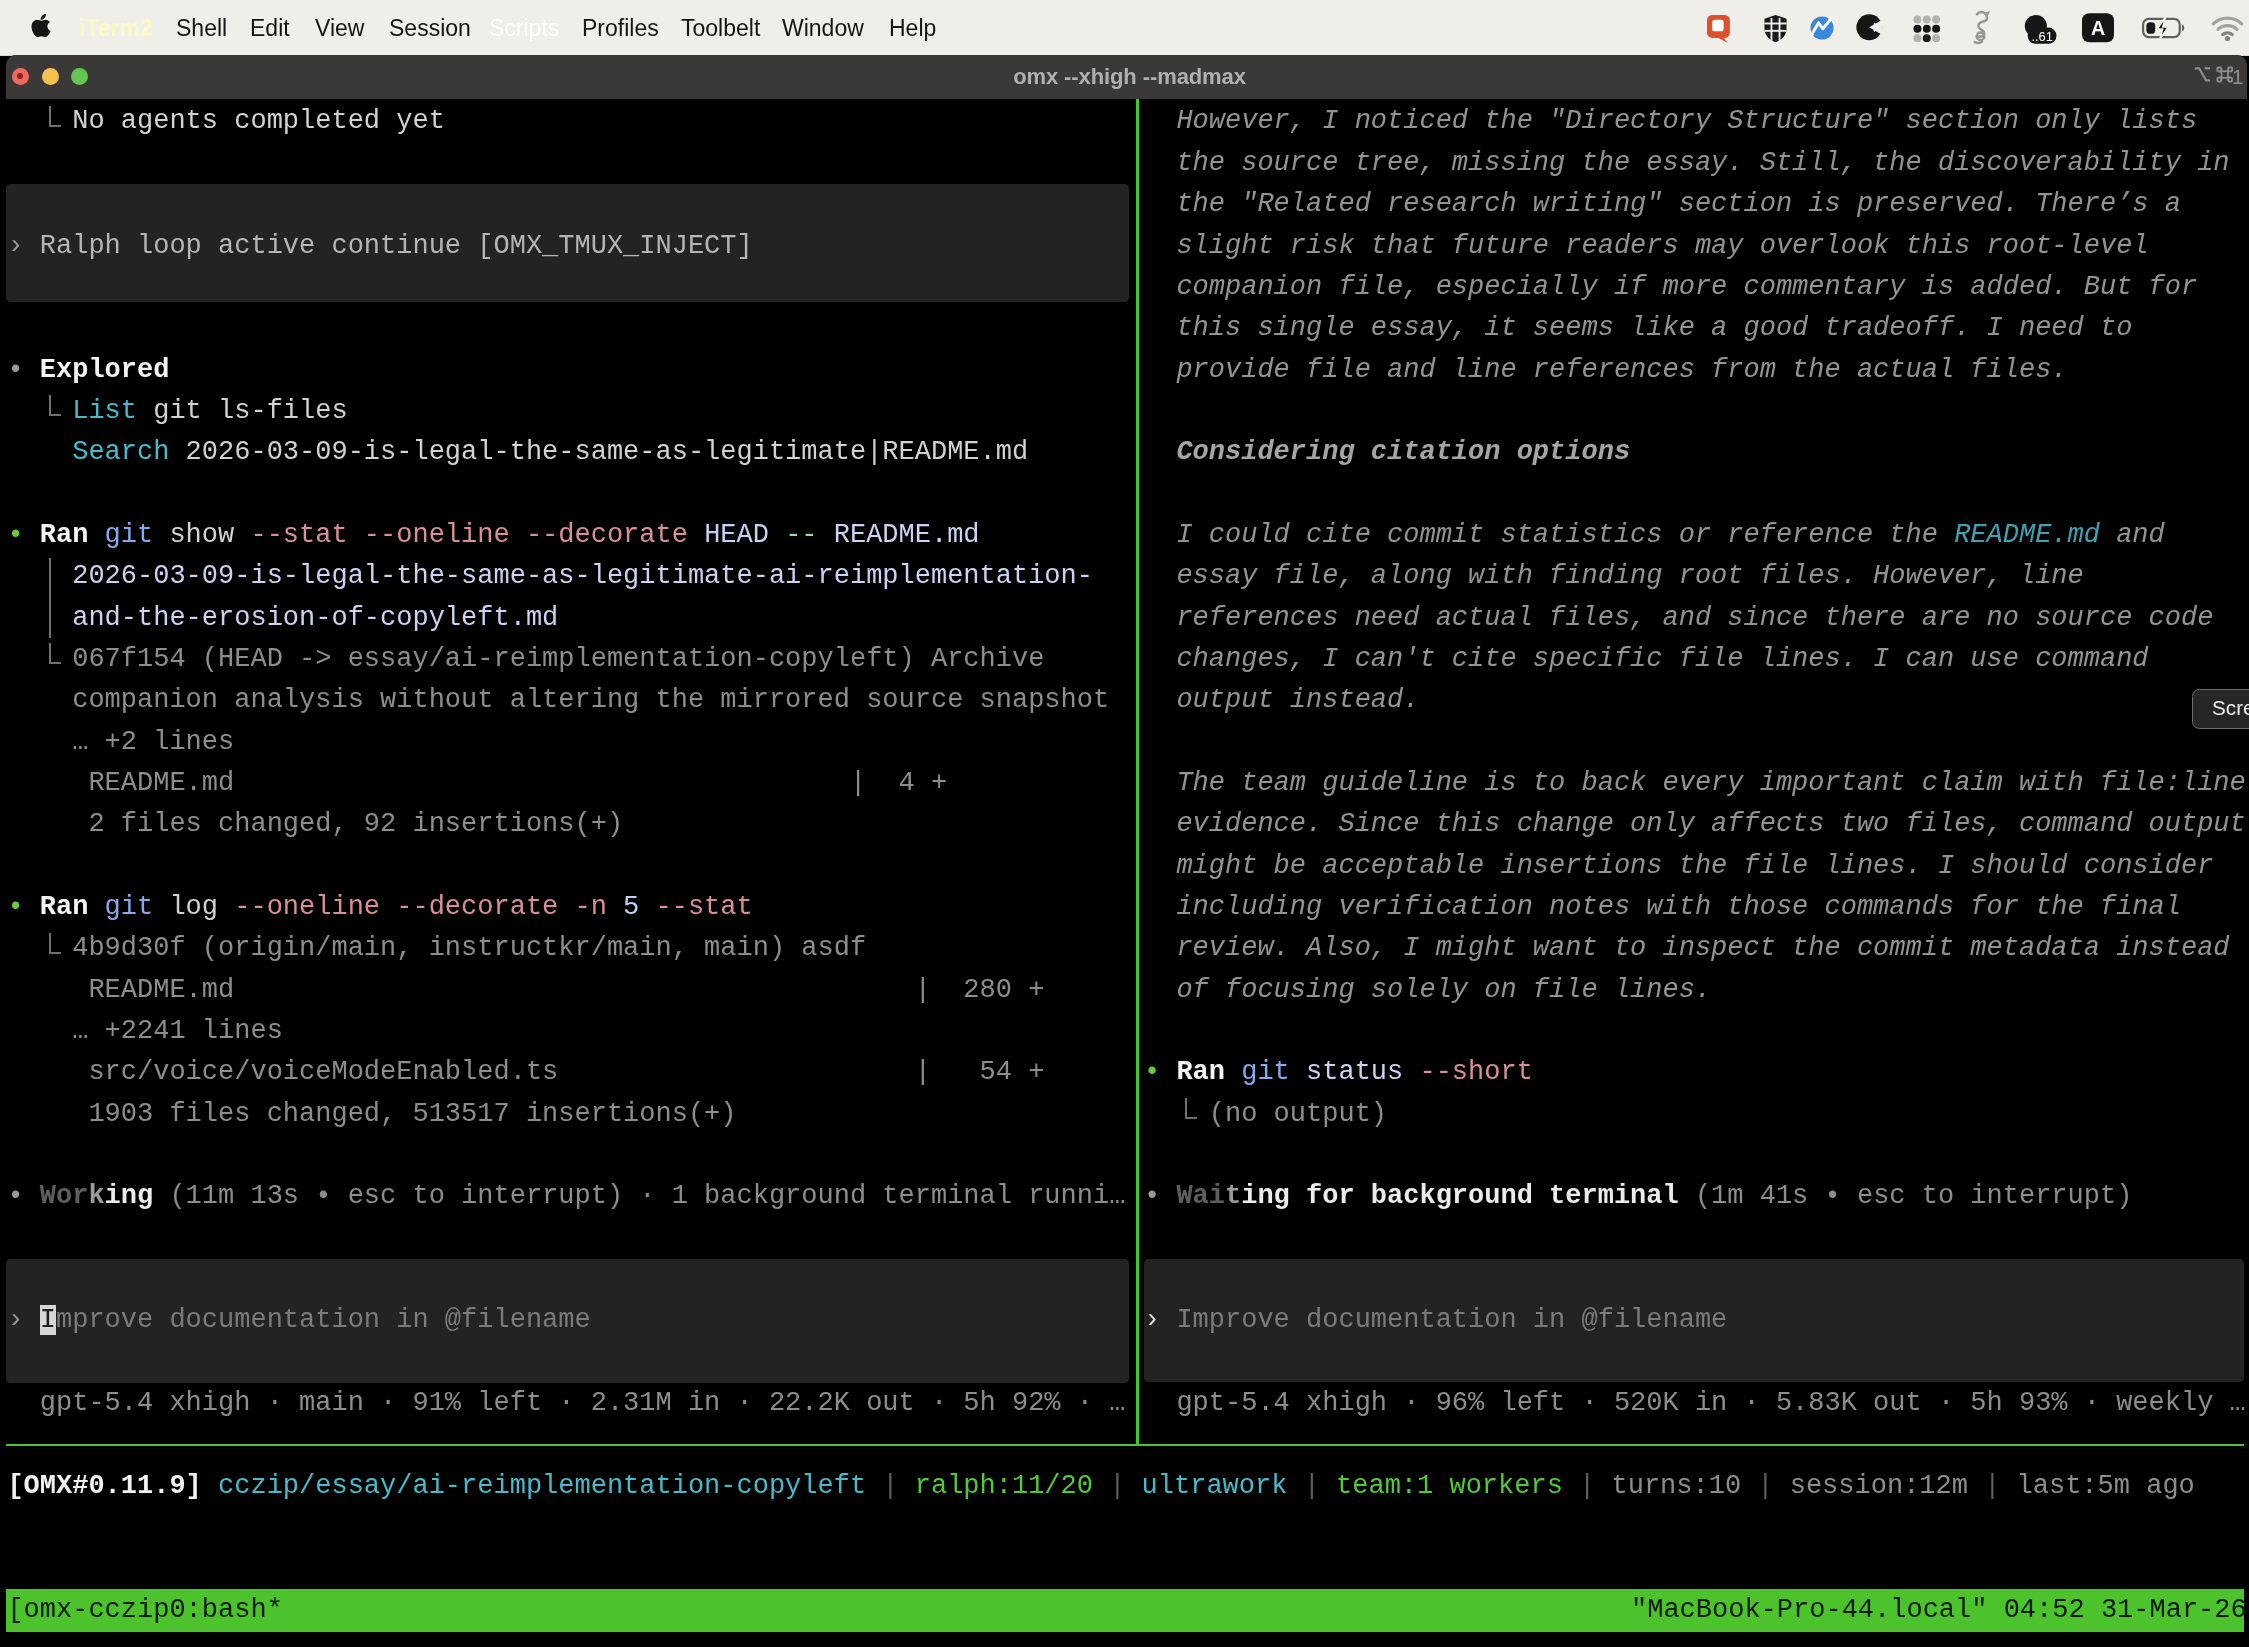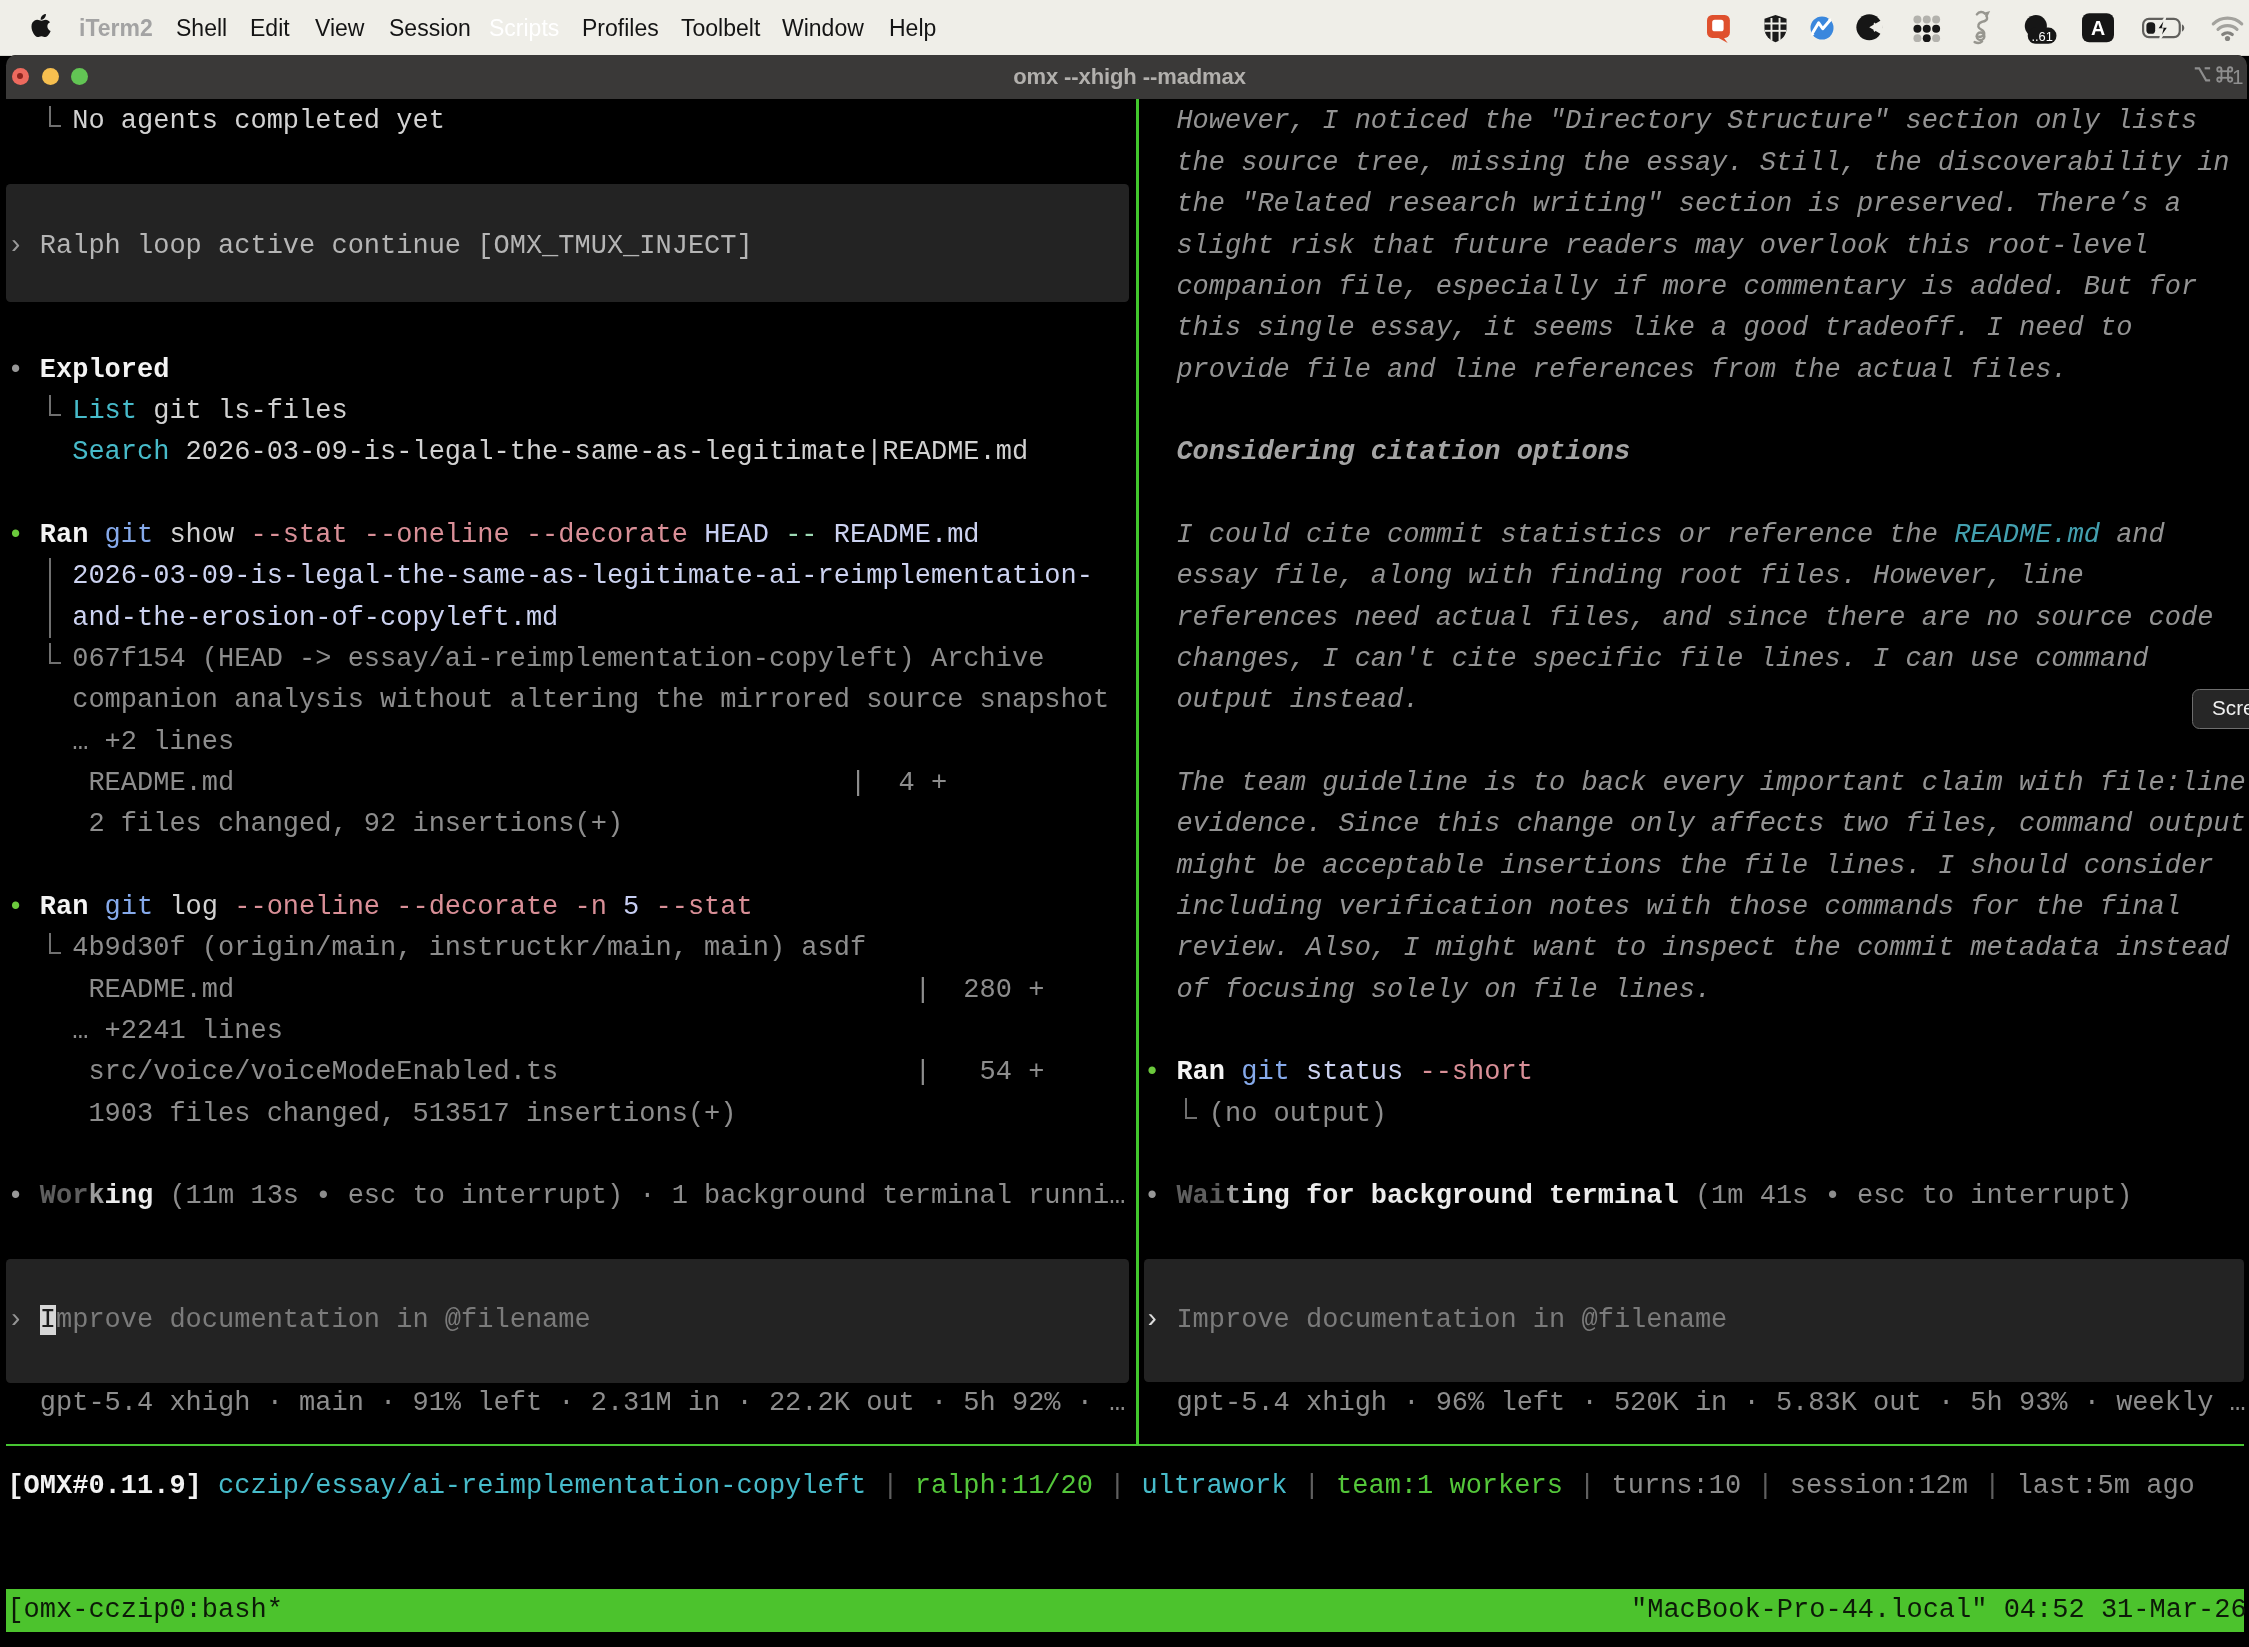--- a/index.html
+++ b/index.html
@@ -14,21 +14,21 @@
 .cur{background:#d6d6d6;color:#1c1c1c}
 .sans{font-family:"Liberation Sans",sans-serif}
 </style></head>
 <body>
 
 <div style="position:absolute;left:0;top:0;width:2250px;height:55px;background:#efeee8;border-bottom:0.7px solid #d6d5cf"></div>
 <svg style="position:absolute;left:31px;top:14px" width="20" height="25" viewBox="0 0 27 34">
 <path fill="#151515" d="M18.3 5.4c1.2-1.5 2.1-3.6 1.8-5.6-1.8.1-3.9 1.2-5.2 2.7-1.1 1.3-2.1 3.4-1.8 5.4 2 .2 4-1 5.2-2.5z"></path>
 <path fill="#151515" d="M25.8 11.1c-1.5-2.1-3.7-3.3-5.8-3.3-2.7 0-3.9 1.3-5.8 1.3-2 0-3.5-1.3-5.9-1.3-2.3 0-4.8 1.4-6.4 3.9-2.2 3.5-1.8 10 1.8 15.5 1.3 2 3 4.2 5.2 4.2 2 0 2.5-1.3 5.2-1.3 2.7 0 3.2 1.3 5.2 1.3 2.2 0 4-2.4 5.3-4.4 1-1.5 1.3-2.3 2-4-5.3-2-6.2-9.5-.8-11.9z"></path>
   </svg>
-<div class="sans" style="position:absolute;left:79px;top:0;height:55px;line-height:56px;font-size:23px;font-weight:bold;color:#a3a3a3">iTerm2</div>
+<div class="sans" style="position:absolute;left:79px;top:0;height:55px;line-height:56px;font-size:23px;font-weight:bold;color:#fef9c3">iTerm2</div>
 <div class="sans" style="position:absolute;left:176px;top:0;height:55px;line-height:56px;font-size:23px;font-weight:normal;color:#141414">Shell</div>
 <div class="sans" style="position:absolute;left:250px;top:0;height:55px;line-height:56px;font-size:23px;font-weight:normal;color:#141414">Edit</div>
 <div class="sans" style="position:absolute;left:315px;top:0;height:55px;line-height:56px;font-size:23px;font-weight:normal;color:#141414">View</div>
 <div class="sans" style="position:absolute;left:389px;top:0;height:55px;line-height:56px;font-size:23px;font-weight:normal;color:#141414">Session</div>
 <div class="sans" style="position:absolute;left:489px;top:0;height:55px;line-height:56px;font-size:23px;font-weight:normal;color:#ffffff">Scripts</div>
 <div class="sans" style="position:absolute;left:582px;top:0;height:55px;line-height:56px;font-size:23px;font-weight:normal;color:#141414">Profiles</div>
 <div class="sans" style="position:absolute;left:681px;top:0;height:66px;line-height:56px;font-size:23px;font-weight:normal;color:#141414">Toolbelt</div>
 <div class="sans" style="position:absolute;left:782px;top:0;height:55px;line-height:56px;font-size:23px;font-weight:normal;color:#141414">Window</div>
 <div class="sans" style="position:absolute;left:889px;top:0;height:55px;line-height:56px;font-size:23px;font-weight:normal;color:#141414">Help</div>
 

